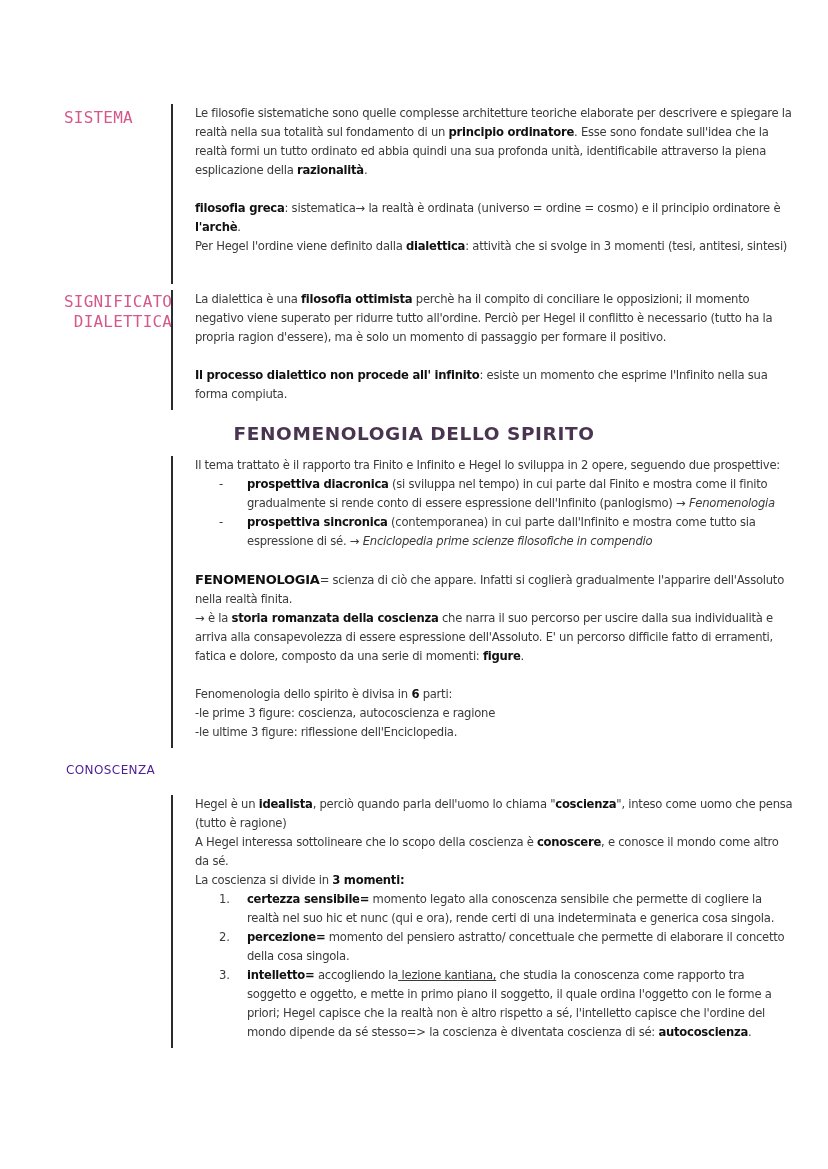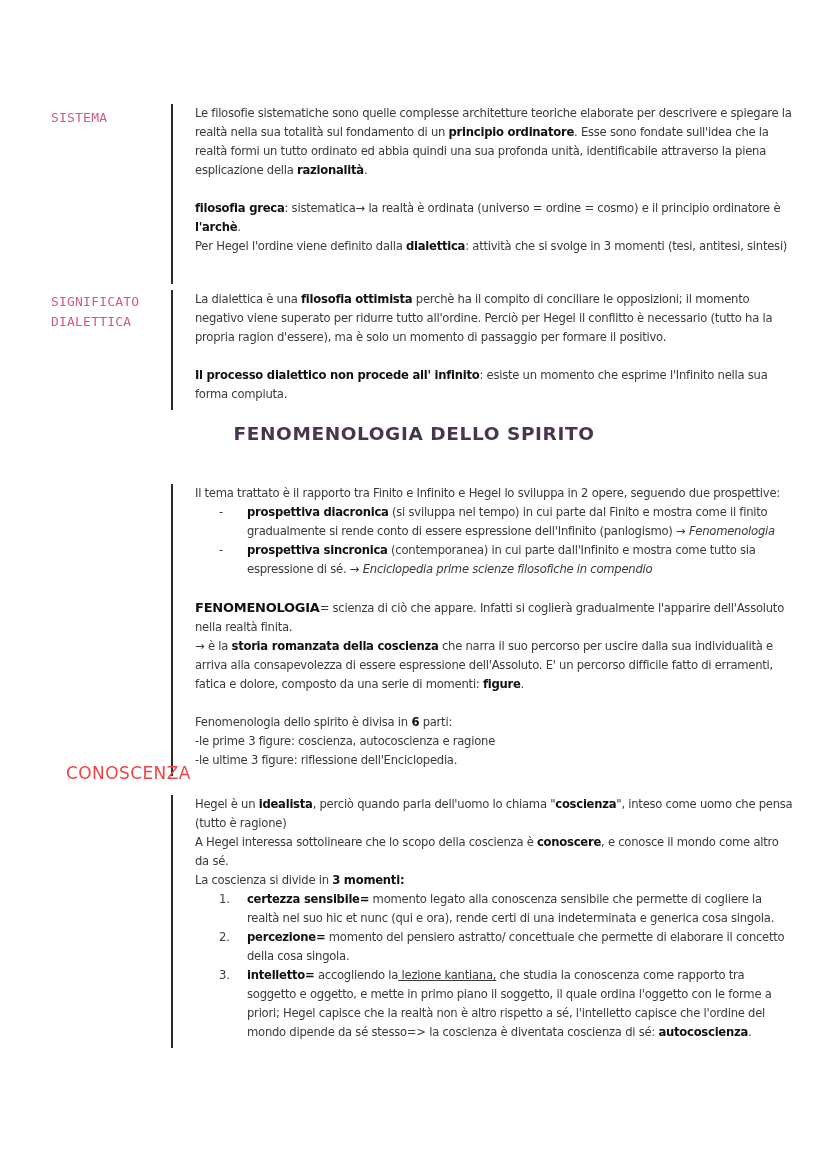--- a/index.html
+++ b/index.html
@@ -3,24 +3,25 @@
   <meta charset="utf-8">
   <style>
     html, body { margin: 0; padding: 0; background: #ffffff; }
     body {
       width: 828px; height: 1169px; position: relative; overflow: hidden;
       font-family: "DejaVu Sans", sans-serif;
       color: #3a3a3a;
     }
     .page { position: absolute; inset: 0; }
     .side-label {
-      position: absolute; left: 51px;
+      position: absolute; left: 64px;
       font-family: "DejaVu Sans Mono", monospace;
-      font-size: 13px; line-height: 20px; letter-spacing: 0.2px;
+      font-size: 16px; line-height: 20px; letter-spacing: 0.2px;
       color: #d4598a;
+      text-align: right;
     }
     .body-block {
       position: absolute; left: 171px; width: 600px;
       border-left: 2px solid #2b2b2b;
       padding-left: 22px;
       font-size: 11.6px; line-height: 19px;
       letter-spacing: -0.25px;
     }
     .body-block p { margin: 0; }
     .gap { height: 19px; }
@@ -33,22 +34,22 @@
       text-align: center;
       font-family: "DejaVu Sans", sans-serif;
       font-weight: bold; font-size: 18.5px; letter-spacing: 0.6px;
       color: #4a3550;
       padding-left: 0px;
     }
     .main-heading span { display: inline-block; margin-left: 0px; transform: translateX(0px); }
     .section-heading {
       position: absolute; left: 66px; top: 763px;
       font-family: "DejaVu Sans", sans-serif;
-      font-size: 17px; letter-spacing: 0.4px;
-      color: #ef4444;
+      font-size: 12px; letter-spacing: 0.4px;
+      color: #4c1d95;
     }
     .dash-list, .num-list { margin: 0; padding: 0; list-style: none; }
     .dash-list li, .num-list li { position: relative; padding-left: 52px; }
     .dash-list li .marker, .num-list li .marker {
       position: absolute; left: 24px; top: 0;
     }
   </style>
 </head>
 <body>
 
@@ -67,21 +68,21 @@
     <div>DIALETTICA</div>
   </div>
   <div class="body-block" style="top:290px; height:120px;">
     <p><span>La dialettica è una </span><b>filosofia ottimista</b><span> perchè ha il compito di conciliare le opposizioni; il momento negativo viene superato per ridurre tutto all'ordine. Perciò per Hegel il conflitto è necessario (tutto ha la propria ragion d'essere), ma è solo un momento di  passaggio per formare il positivo.</span></p>
     <div class="gap"></div>
     <p><b>Il processo dialettico non procede all' infinito</b><span>: esiste un momento che esprime l'Infinito nella sua forma compiuta.</span></p>
   </div>
 
   <div class="main-heading"><span>FENOMENOLOGIA DELLO SPIRITO</span></div>
 
-  <div class="body-block" style="top:484px; height:292px;">
+  <div class="body-block" style="top:456px; height:292px;">
     <p>Il tema trattato è il rapporto tra Finito e Infinito e Hegel lo sviluppa in 2 opere, seguendo due prospettive:</p>
     <ul class="dash-list">
       <li><span class="marker">-</span><b>prospettiva diacronica</b><span> (si sviluppa nel tempo) in cui parte dal Finito e mostra come il finito gradualmente si rende conto di essere espressione dell'Infinito (panlogismo) → </span><i>Fenomenologia</i></li>
       <li><span class="marker">-</span><b>prospettiva sincronica</b><span> (contemporanea) in cui parte dall'Infinito e mostra come tutto sia espressione di sé. → </span><i>Enciclopedia prime scienze filosofiche in compendio</i></li>
     </ul>
     <div class="gap"></div>
     <p><span class="big-b">FENOMENOLOGIA</span><span>= scienza di ciò che appare. Infatti si coglierà gradualmente l'apparire dell'Assoluto nella realtà finita.</span></p>
     <p><span>→ è la </span><b>storia romanzata della coscienza</b><span> che narra il suo percorso per uscire dalla sua individualità e arriva alla consapevolezza di essere espressione dell'Assoluto. E' un percorso difficile fatto di erramenti, fatica e dolore, composto da una serie di momenti: </span><b>figure</b><span>.</span></p>
     <div class="gap"></div>
     <p><span>Fenomenologia dello spirito è divisa in </span><b>6</b><span> parti:</span></p>

